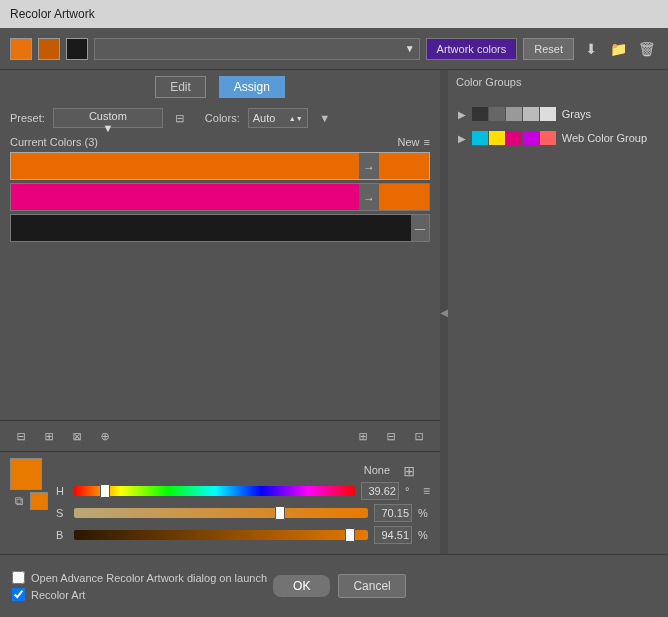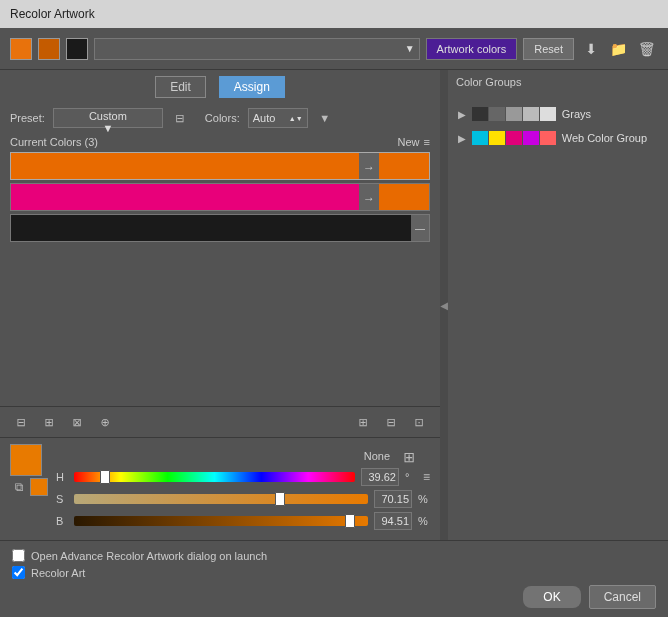--- a/index.html
+++ b/index.html
@@ -292,23 +292,22 @@
       cursor: col-resize;
       display: flex;
       align-items: center;
       justify-content: center;
       color: #888;
       font-size: 10px;
     }
     .footer {
       background: #535353;
       border-top: 1px solid #3a3a3a;
-      padding: 8px 12px;
-      display: flex;
-      flex-direction: column;
+      padding: 16px 12px;
+      display: flex;
       gap: 6px;
     }
     .footer-checks {
       display: flex;
       flex-direction: column;
       gap: 4px;
     }
     .footer-check-row {
       display: flex;
       align-items: center;

